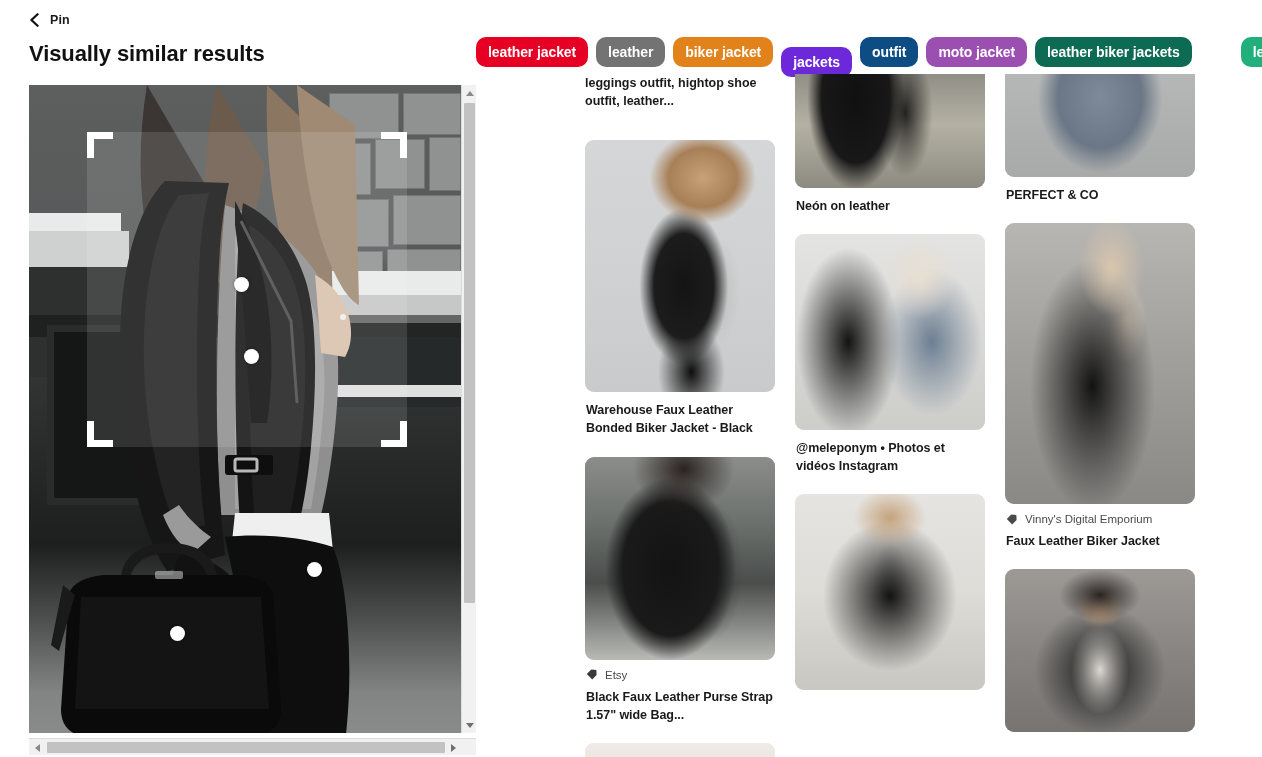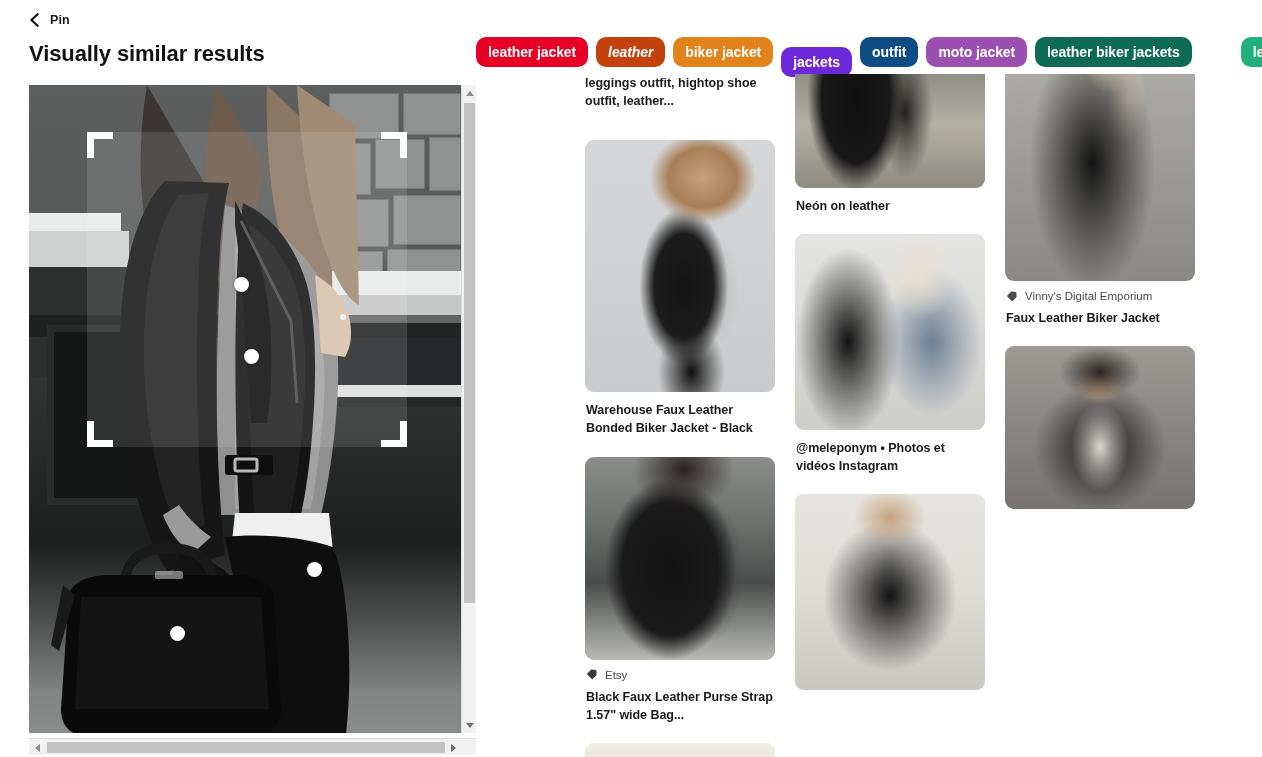--- a/index.html
+++ b/index.html
@@ -372,21 +372,21 @@
       </div>
     </div>
   </div>
 
   <div class="right-side">
 
     <div class="tag-bar">
       <div class="tag-pill" style="background:#E60023;">
           <span>leather jacket</span>
         </div>
-      <div class="tag-pill" style="background:#c2410c;font-style:italic;">
+      <div class="tag-pill" style="background:#737373;">
           <span>leather</span>
         </div>
       <div class="tag-pill" style="background:#E2821B;">
           <span>biker jacket</span>
         </div>
       <div class="tag-pill" style="background:#6d28d9;margin-top:20px;">
           <span>jackets</span>
         </div>
       <div class="tag-pill" style="background:#0E4C84;">
           <span>outfit</span>
@@ -461,20 +461,28 @@
 
         <div class="card">
           <div class="card-img" style="height:196px;">
             <div class="ph ph-arms"></div>
           </div>
         </div>
       </div>
 
       <div class="col" style="margin-top:-74px;">
 
+        <div class="card">
+          <div class="card-img" style="height:177px;">
+            <div class="ph ph-jeans"></div>
+          </div>
+          <div class="card-meta">
+            <div class="card-title">PERFECT &amp; CO</div>
+          </div>
+        </div>
 
         <div class="card">
           <div class="card-img" style="height:281px;">
             <div class="ph ph-street"></div>
           </div>
           <div class="card-meta">
             <div class="attrib">
               <svg width="11" height="11" viewBox="0 0 16 16">
                 <path d="M1.2 7.2 L7.6 0.9 L15 1.4 L15.4 8.8 L9 15.1 Z" fill="#4a4a4a"></path>
               </svg>

